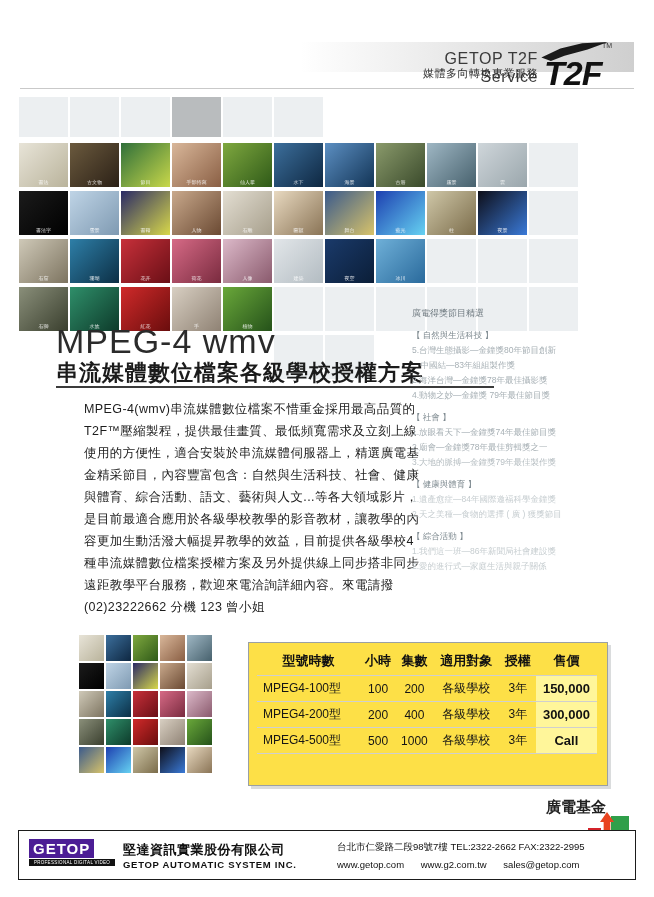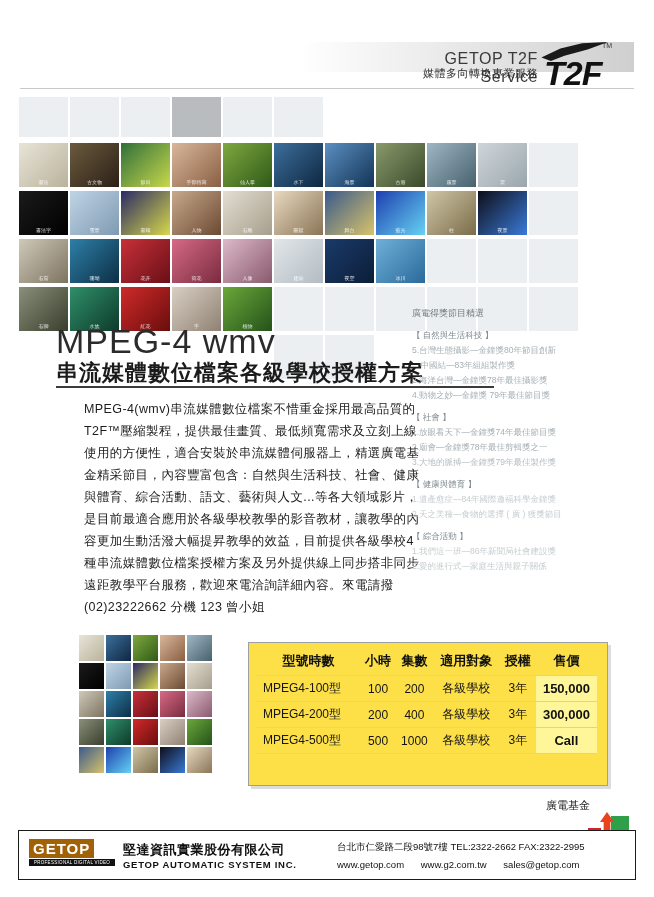--- a/index.html
+++ b/index.html
@@ -220,23 +220,24 @@
 
   
   .gbf {
     position: absolute;
     left: 588px; top: 812px;
     width: 46px; height: 52px;
   }
   .gbf .lbl {
     position: absolute;
     left: -42px; top: -14px;
-    font-size: 11px;
+    font-size: 15px;
     color: #222;
     white-space: nowrap;
+    font-weight: bold;
   }
   .gbf .sq-red   { position:absolute; left:0;  top:16px; width:13px; height:22px; background:#d4232a; }
   .gbf .sq-blue  { position:absolute; left:0;  top:38px; width:13px; height:13px; background:#1d4f9c; }
   .gbf .sq-grey  { position:absolute; left:13px; top:32px; width:10px; height:19px; background:#9fa4a8; }
   .gbf .sq-green { position:absolute; left:23px; top:4px;  width:18px; height:47px; background:#2f9f4a; }
   .gbf .arrow    { position:absolute; left:12px; top:0px; width:14px; height:22px; background:#e8431f;
                    clip-path: polygon(50% 0%, 100% 46%, 74% 46%, 74% 100%, 26% 100%, 26% 46%, 0% 46%); }
 
   
   .footer {
@@ -245,21 +246,21 @@
     width: 616px; height: 48px;
     border: 1px solid #1b1b1b;
     background: #ffffff;
   }
   .footer-logo {
     position: absolute;
     left: 10px; top: 8px;
     width: 86px;
   }
   .footer-logo .getop {
-    background: #a16207;
+    background: #4c1d95;
     color: #fff;
     font-size: 15px;
     font-weight: bold;
     letter-spacing: 1px;
     padding: 1px 4px;
     display: inline-block;
   }
   .footer-logo .pdv {
     display: block;
     background: #111;

